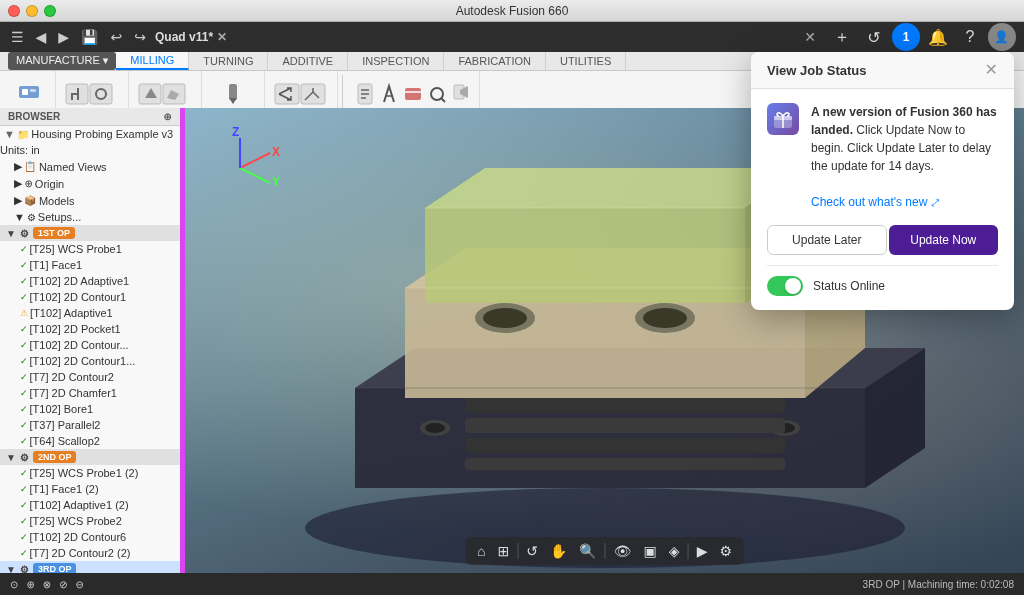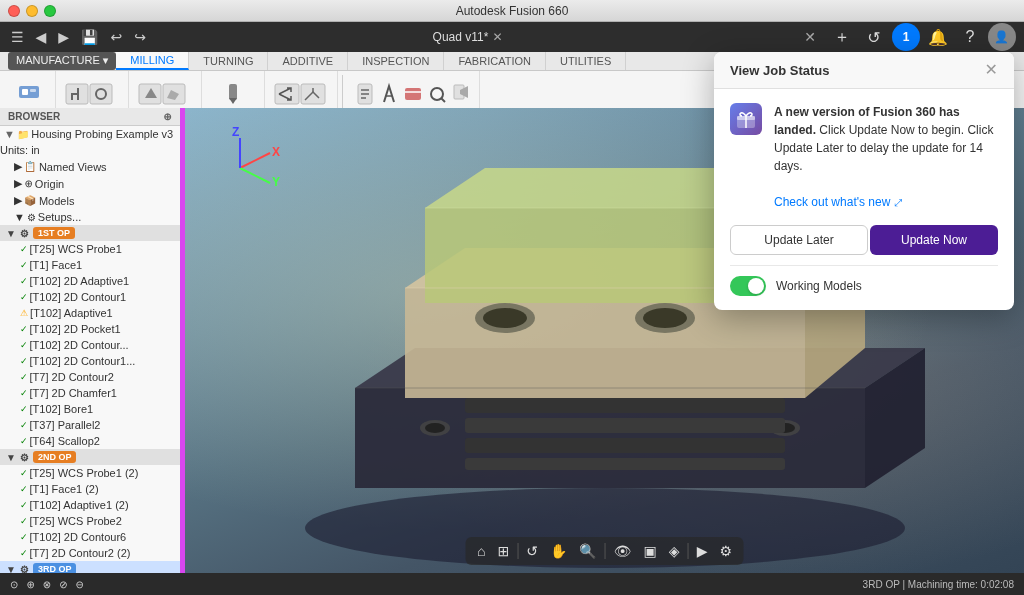--- a/index.html
+++ b/index.html
@@ -151,21 +151,21 @@
       display: flex;
       gap: 8px;
       align-items: center;
     }
 
     
     .popup {
       position: absolute;
       top: 52px;
       right: 10px;
-      width: 300px;
+      width: 263px;
       background: white;
       border-radius: 8px;
       box-shadow: 0 8px 32px rgba(0,0,0,0.3);
       z-index: 100;
       overflow: hidden;
     }
     .popup-header {
       background: #f8f8f8;
       border-bottom: 1px solid #e0e0e0;
       padding: 10px 16px;
@@ -414,21 +414,21 @@
 <div class="full-toolbar">
 
   <div class="toolbar-row1">
     <div style="display:flex;align-items:center;gap:6px;padding:0 8px;flex:1;">
       <span class="app-toolbar-icon">☰</span>
       <span class="app-toolbar-icon">◀</span>
       <span class="app-toolbar-icon">▶</span>
       <span class="app-toolbar-icon">💾</span>
       <span class="app-toolbar-icon">↩</span>
       <span class="app-toolbar-icon">↪</span>
-      <div style="flex:1;display:flex;justify-content:center;">
+      <div style="flex:1;display:flex;font-weight:bold;">
         <span style="color:#ddd;font-size:12px;">Quad v11*</span>
         <span style="color:#aaa;font-size:12px;margin-left:4px;">✕</span>
       </div>
     </div>
 
     <div style="display:flex;align-items:center;gap:4px;padding:0 8px;">
       <span class="right-icon-btn" style="font-size:14px;color:#aaa;">✕</span>
       <span class="right-icon-btn" style="color:#ddd;">＋</span>
       <span class="right-icon-btn" style="color:#ddd;">↺</span>
       <span class="right-icon-btn active-notification" style="font-size:12px;font-weight:bold;">1</span>
@@ -801,21 +801,21 @@
         </a>
       </div>
     </div>
     <div class="popup-actions">
       <button class="btn-secondary">Update Later</button>
       <button class="btn-primary">Update Now</button>
     </div>
     <div class="popup-divider"></div>
     <div class="popup-online-row">
       <div class="toggle-switch"></div>
-      <span class="online-label">Working Models</span>
+      <span class="online-label">Status Online</span>
     </div>
   </div>
 </div>
 
 <div class="status-bar">
   <div class="status-icons">
     <span style="cursor:pointer;">⊙</span>
     <span style="cursor:pointer;">⊕</span>
     <span style="cursor:pointer;">⊗</span>
     <span style="cursor:pointer;">⊘</span>

